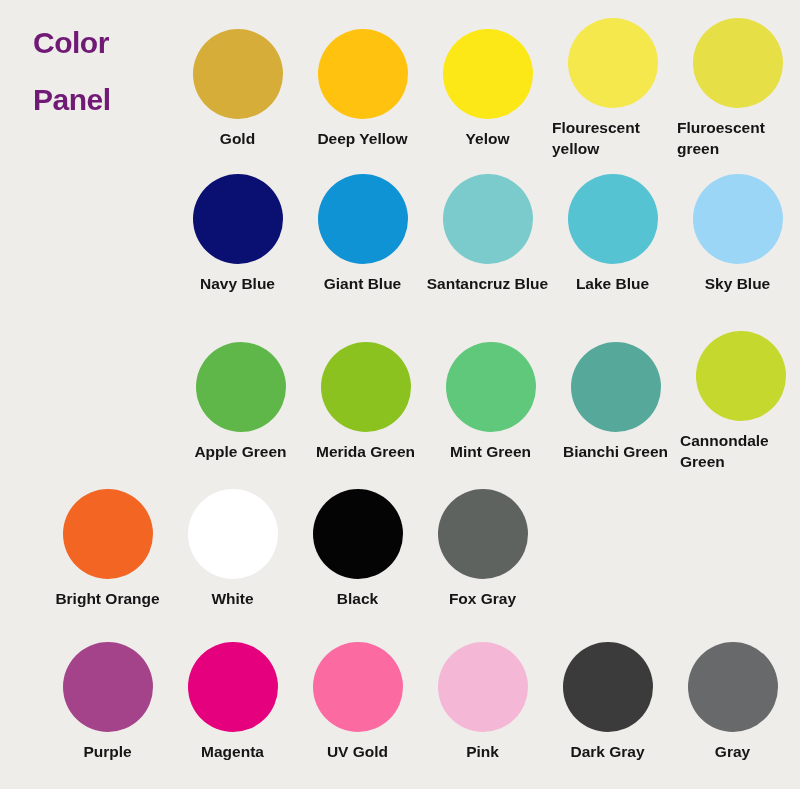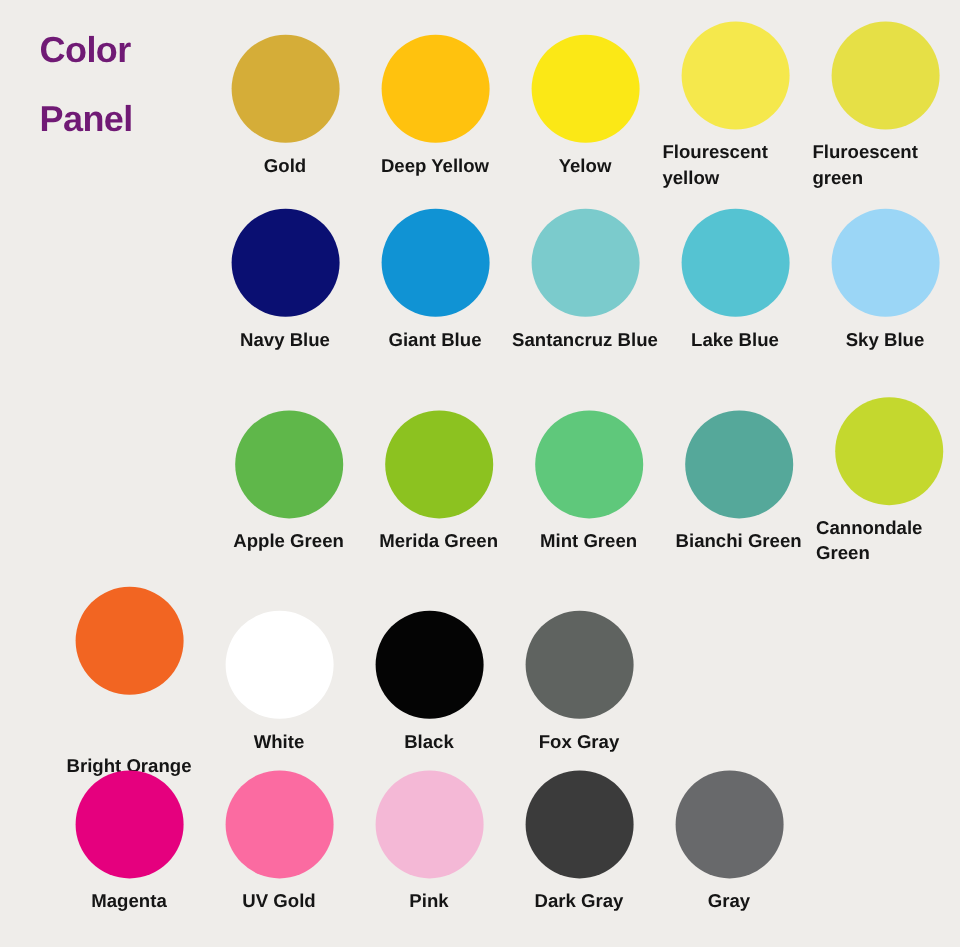--- a/index.html
+++ b/index.html
@@ -156,39 +156,43 @@
         <div class="caption">Bianchi Green</div>
       </div>
       <div class="swatch" style="width: 125px;">
         <div class="disc" title="Cannondale
 Green" style="background: rgb(196, 216, 46);"></div>
         <div class="caption left-align">Cannondale
 Green</div>
       </div>
     </div>
     <div class="row" style="left: 45px; top: 489px;">
-      <div class="swatch" style="width: 125px; gap: 40px;">
+      <div class="swatch" style="width: 125px;">
         <div class="disc" title="Bright Orange" style="background: rgb(242, 101, 34);"></div>
         <div class="caption">Bright Orange</div>
       </div>
       <div class="swatch" style="width: 125px;">
         <div class="disc" title="White" style="background: rgb(255, 255, 255);"></div>
         <div class="caption">White</div>
       </div>
       <div class="swatch" style="width: 125px;">
         <div class="disc" title="Black" style="background: rgb(4, 4, 4);"></div>
         <div class="caption">Black</div>
       </div>
       <div class="swatch" style="width: 125px;">
         <div class="disc" title="Fox Gray" style="background: rgb(95, 99, 96);"></div>
         <div class="caption">Fox Gray</div>
       </div>
     </div>
     <div class="row" style="left: 45px; top: 642px;">
       <div class="swatch" style="width: 125px;">
+        <div class="disc" title="Purple" style="background: rgb(164, 67, 137);"></div>
+        <div class="caption">Purple</div>
+      </div>
+      <div class="swatch" style="width: 125px;">
         <div class="disc" title="Magenta" style="background: rgb(229, 0, 126);"></div>
         <div class="caption">Magenta</div>
       </div>
       <div class="swatch" style="width: 125px;">
         <div class="disc" title="UV Pink" style="background: rgb(251, 107, 161);"></div>
         <div class="caption">UV Gold</div>
       </div>
       <div class="swatch" style="width: 125px;">
         <div class="disc" title="Pink" style="background: rgb(244, 184, 214);"></div>
         <div class="caption">Pink</div>

